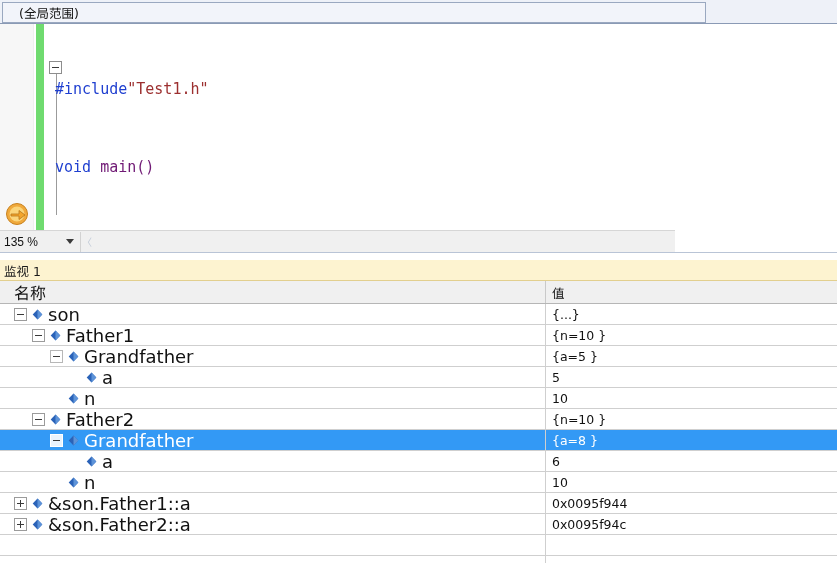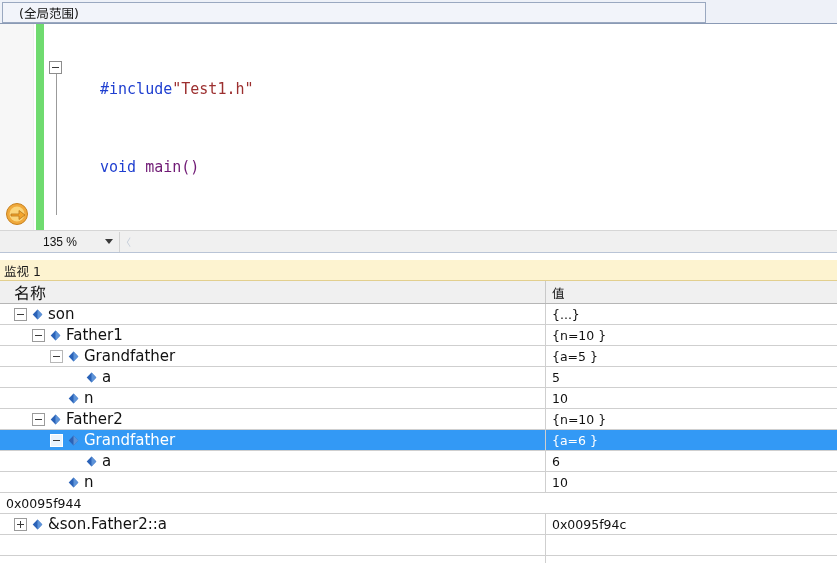--- a/index.html
+++ b/index.html
@@ -102,35 +102,34 @@
   .code-area {
     position: absolute;
     left: 55px; top: 0;
     right: 0; height: 206px;
     font-family: "DejaVu Sans Mono", "Liberation Mono", monospace;
     font-size: 15px;
     line-height: 26px;
     white-space: pre;
   }
   .code-line { height: 26px; }
-  .kw   { color: #1f3fd0; margin-left: 45px; }
+  .kw   { color: #1f3fd0; }
   .str  { color: #9c2f2f; }
   .plain{ color: #701a75; }
 
   
   .zoom-strip {
     position: absolute;
     left: 0; top: 230px;
-    width: 837px; height: 22px;
+    width: 675px; height: 22px;
     background: #f0f0f0;
     border-top: 1px solid #d6d6d6;
     box-sizing: border-box;
     display: flex;
     align-items: center;
-    padding-left: 39px;
   }
   .zoom-box {
     width: 80px; height: 20px;
     display: flex;
     align-items: center;
     background: #f0f0f0;
     font-size: 12px;
     padding-left: 4px;
     box-sizing: border-box;
     color: #111;
@@ -240,21 +239,21 @@
     flex: 1;
     display: flex;
     align-items: center;
     padding-left: 6px;
     box-sizing: border-box;
     font-size: 12.5px;
     color: #111;
     font-family: "DejaVu Sans", "Liberation Sans", sans-serif;
   }
   .cell-name-text {
-    font-size: 15px;
+    font-size: 18px;
     color: #111;
     font-family: "DejaVu Sans", "Liberation Sans", sans-serif;
   }
 
   .expander {
     width: 13px; height: 13px;
     border: 1px solid #9b9b9b;
     background: #ffffff;
     box-sizing: border-box;
     position: relative;
@@ -437,21 +436,21 @@
         <div class="row selected">
           <div class="cell-name">
             <div style="width: 50px; flex: 0 0 auto;"></div>
             <div class="expander dim"></div>
             <svg viewBox="0 0 11 11" class="diamond">
               <path d="M5.5 0.5 L10.3 5.5 L5.5 10.5 L0.7 5.5 Z" fill="#2a62b8"></path>
               <path d="M5.5 0.5 L10.3 5.5 L5.5 10.5 Z" fill="#5d93d8"></path>
             </svg>
             <span class="cell-name-text">Grandfather</span>
           </div>
-          <div class="cell-value">{a=6 }</div>
+          <div class="cell-value">{a=8 }</div>
         </div>
         <div class="row">
           <div class="cell-name">
             <div style="width: 68px; flex: 0 0 auto;"></div>
             <div class="expander-spacer"></div>
             <svg viewBox="0 0 11 11" class="diamond">
               <path d="M5.5 0.5 L10.3 5.5 L5.5 10.5 L0.7 5.5 Z" fill="#2a62b8"></path>
               <path d="M5.5 0.5 L10.3 5.5 L5.5 10.5 Z" fill="#5d93d8"></path>
             </svg>
             <span class="cell-name-text">a</span>
@@ -464,20 +463,29 @@
             <div class="expander-spacer"></div>
             <svg viewBox="0 0 11 11" class="diamond">
               <path d="M5.5 0.5 L10.3 5.5 L5.5 10.5 L0.7 5.5 Z" fill="#2a62b8"></path>
               <path d="M5.5 0.5 L10.3 5.5 L5.5 10.5 Z" fill="#5d93d8"></path>
             </svg>
             <span class="cell-name-text">n</span>
           </div>
           <div class="cell-value">10</div>
         </div>
         <div class="row">
+          <div class="cell-name">
+            <div style="width: 14px; flex: 0 0 auto;"></div>
+            <div class="expander plus"></div>
+            <svg viewBox="0 0 11 11" class="diamond">
+              <path d="M5.5 0.5 L10.3 5.5 L5.5 10.5 L0.7 5.5 Z" fill="#2a62b8"></path>
+              <path d="M5.5 0.5 L10.3 5.5 L5.5 10.5 Z" fill="#5d93d8"></path>
+            </svg>
+            <span class="cell-name-text">&amp;son.Father1::a</span>
+          </div>
           <div class="cell-value">0x0095f944</div>
         </div>
         <div class="row">
           <div class="cell-name">
             <div style="width: 14px; flex: 0 0 auto;"></div>
             <div class="expander plus"></div>
             <svg viewBox="0 0 11 11" class="diamond">
               <path d="M5.5 0.5 L10.3 5.5 L5.5 10.5 L0.7 5.5 Z" fill="#2a62b8"></path>
               <path d="M5.5 0.5 L10.3 5.5 L5.5 10.5 Z" fill="#5d93d8"></path>
             </svg>

